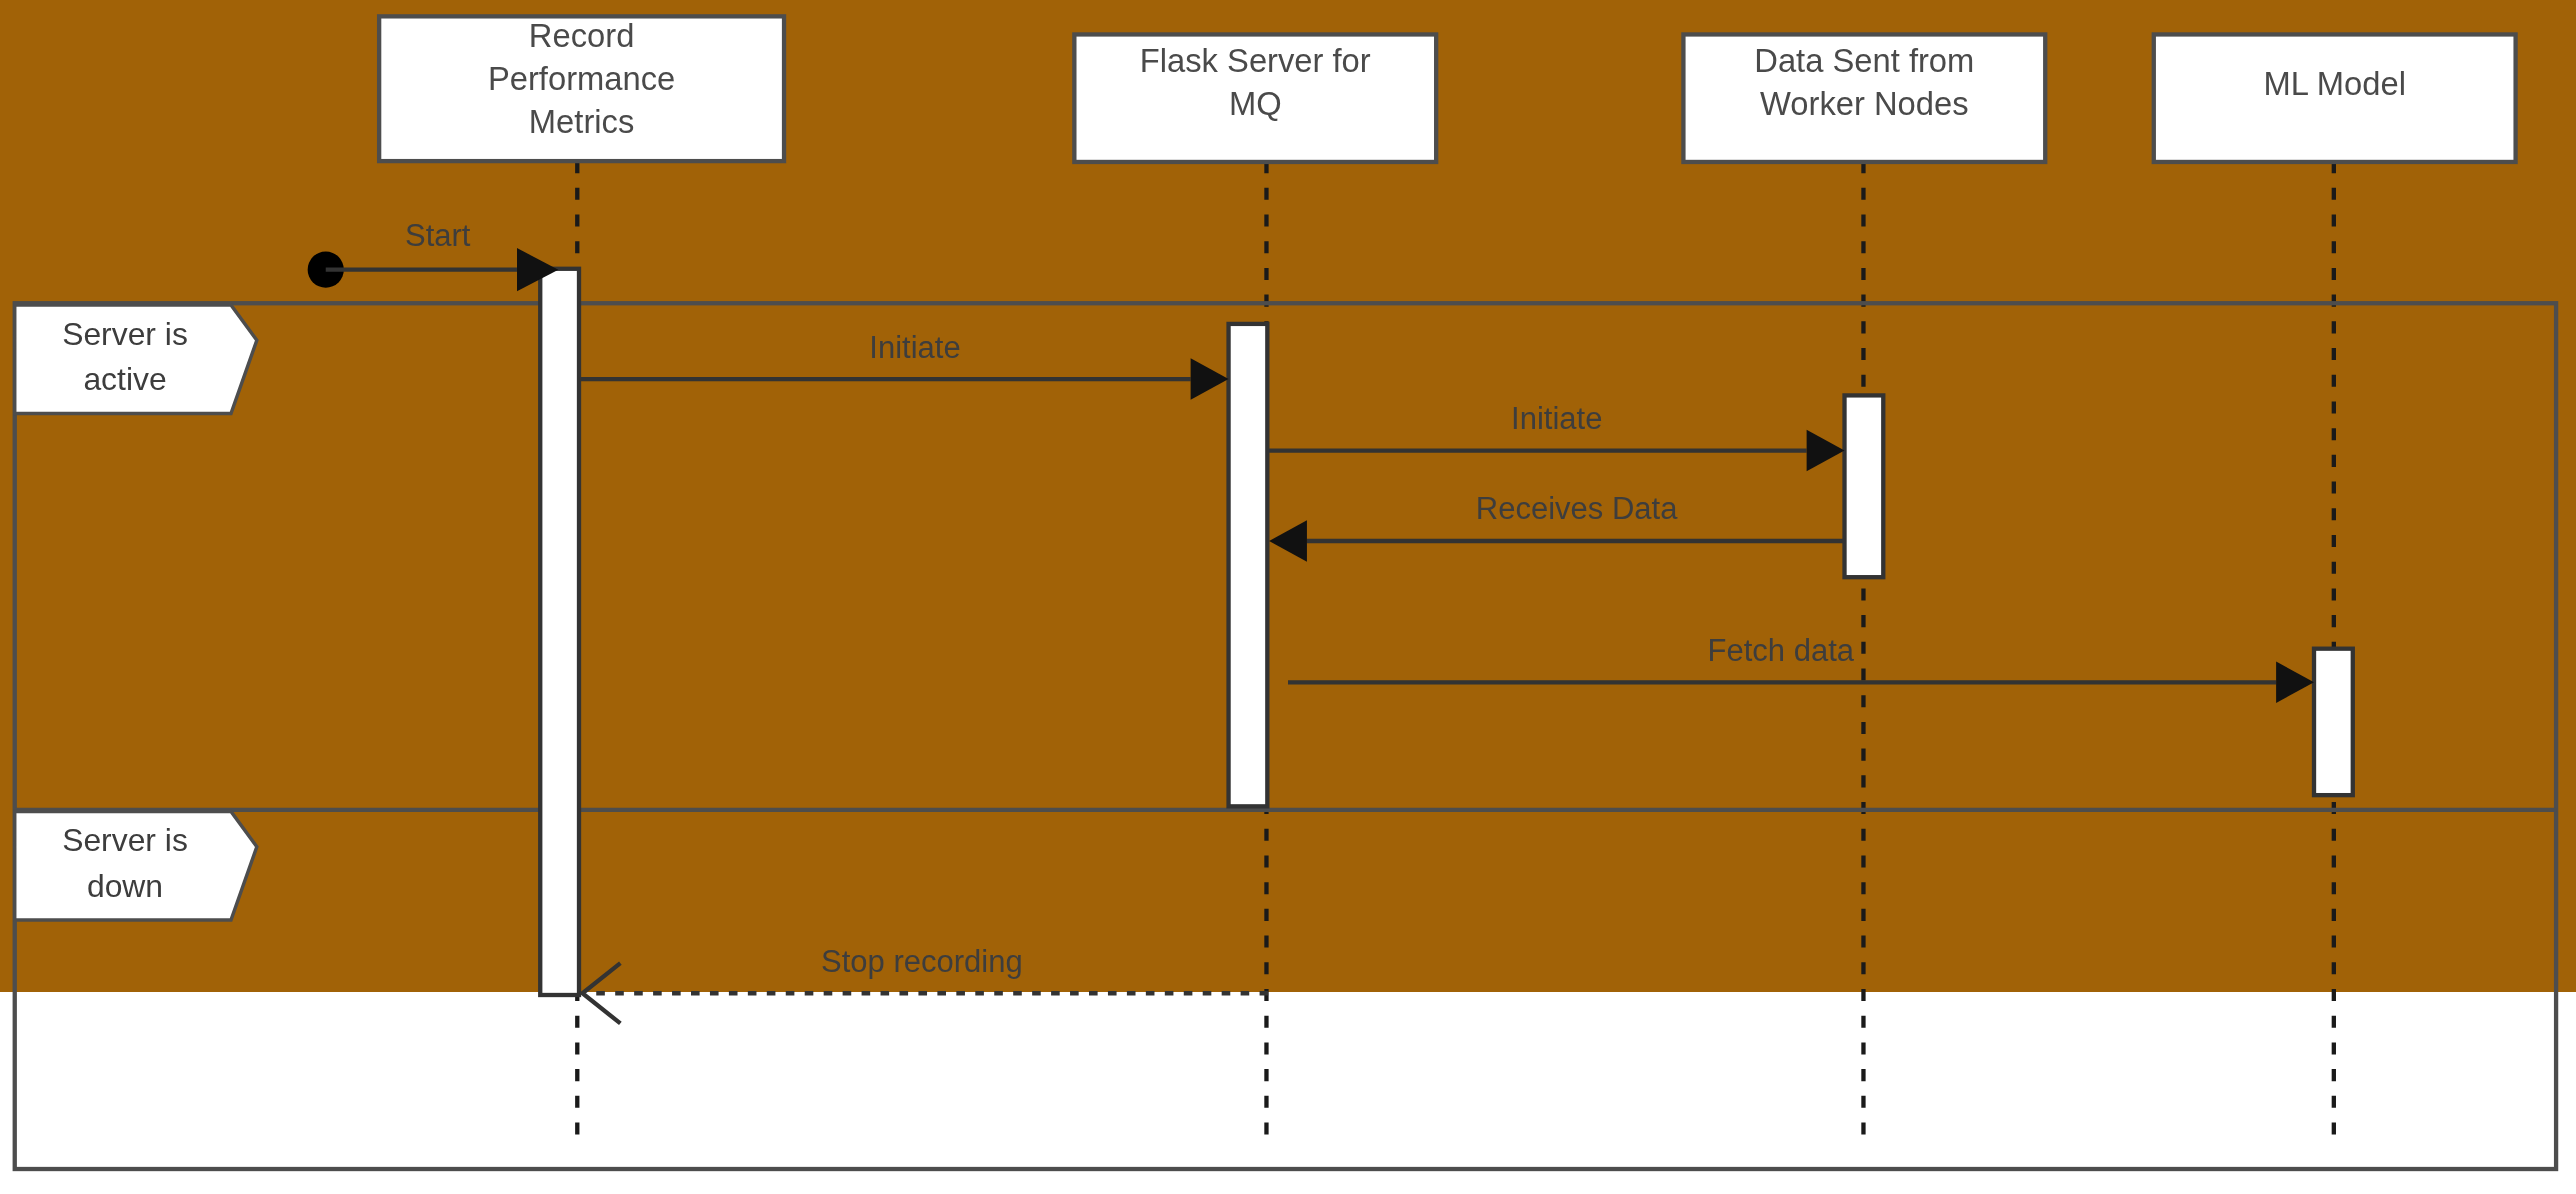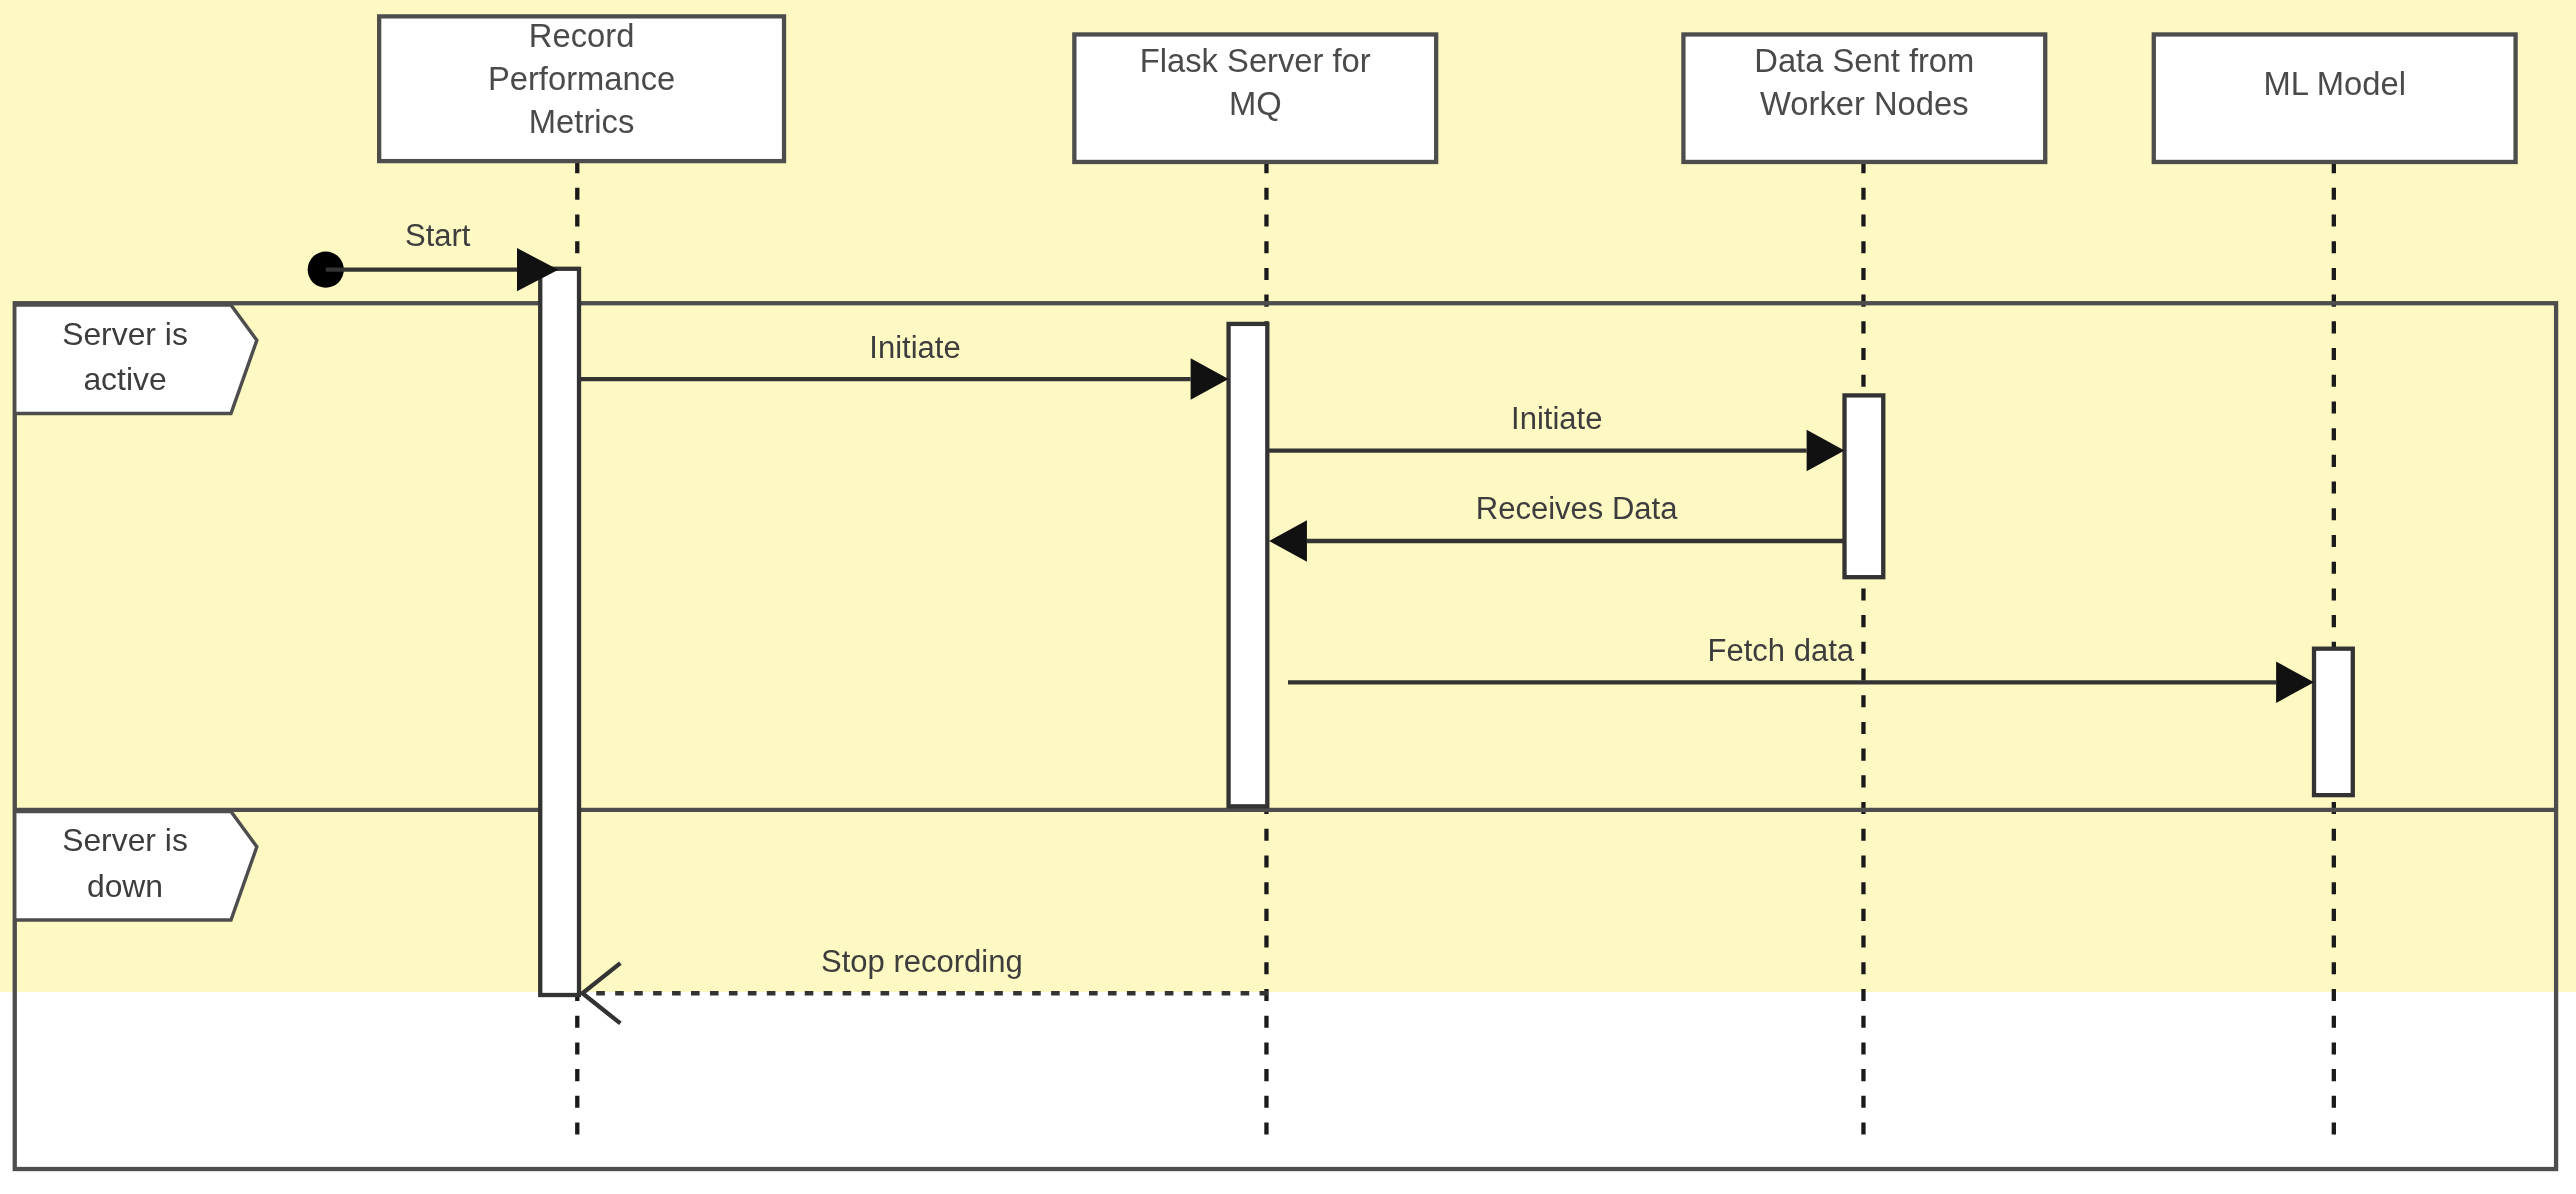--- a/index.html
+++ b/index.html
@@ -10,21 +10,21 @@
   body {
     width: 2576px;
     height: 1194px;
     font-family: "Liberation Sans", sans-serif;
     overflow: hidden;
   }
   #diagram-root {
     position: relative;
     width: 2576px;
     height: 992px;
-    background: #fef9c3;
+    background: #a16207;
   }
   svg#seq {
     display: block;
     width: 2576px;
     height: 1194px;
     shape-rendering: geometricPrecision;
   }
   .lifeline-box {
     fill: #ffffff;
     stroke: #4d4d4d;

